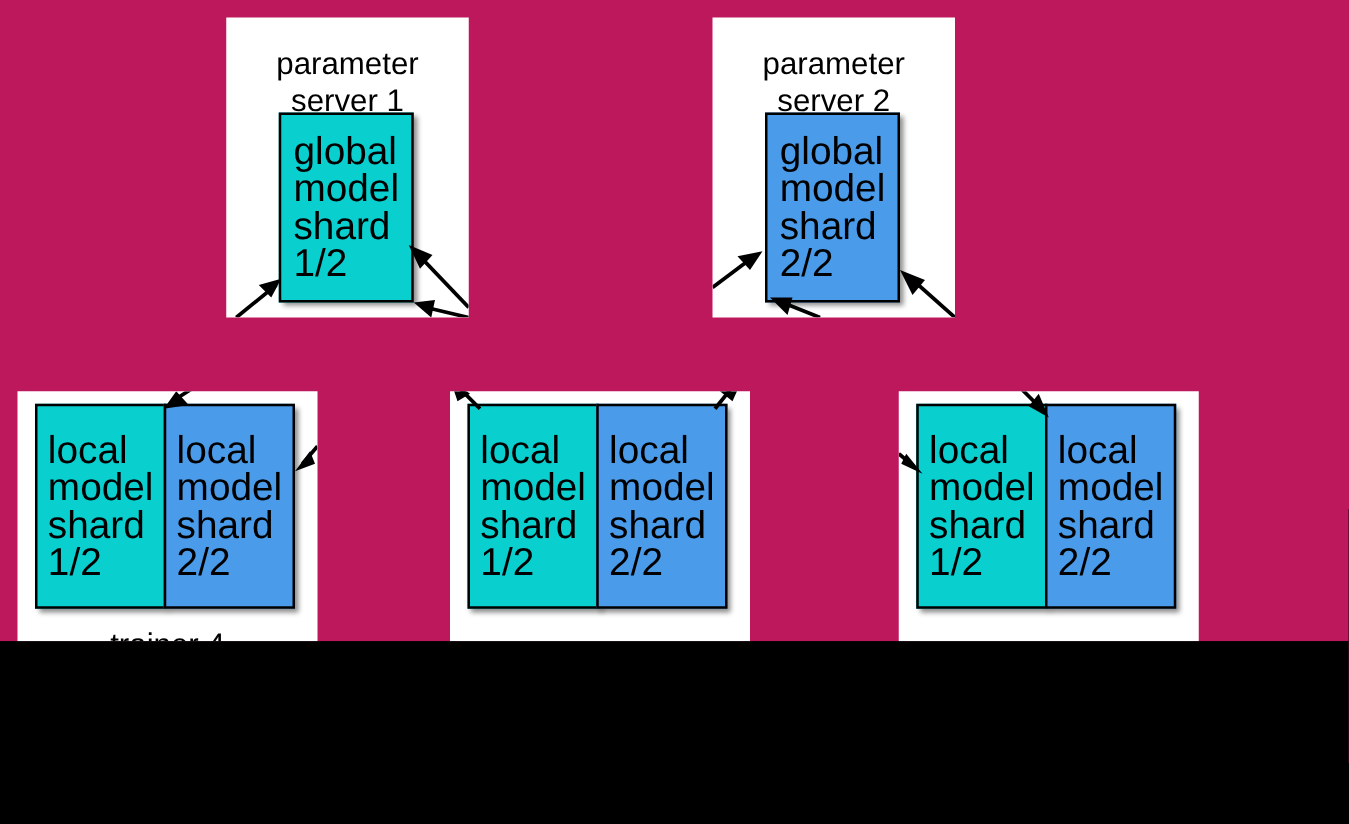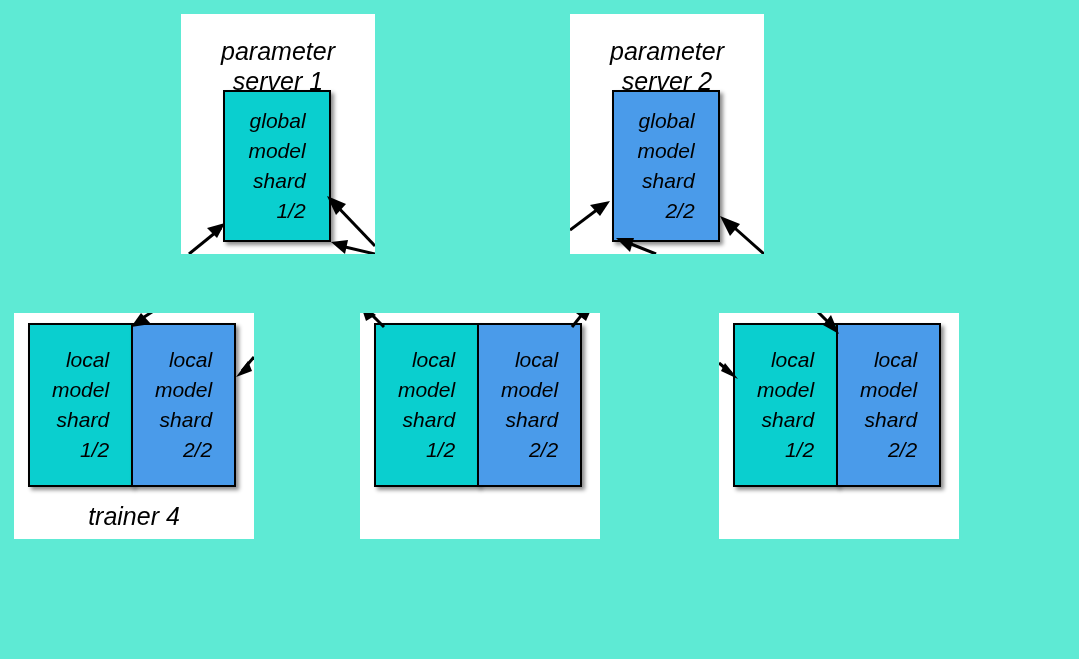--- a/index.html
+++ b/index.html
@@ -4,25 +4,24 @@
 <title>Parameter Server Sharded Training Diagram</title>
 <style>
   html, body {
     margin: 0;
     padding: 0;
     background: #000000;
   }
   #canvas {
     position: relative;
     width: 1079px;
-    height: 659px;
-    background: #5eead4;
+    height: 513px;
+    background: #be185d;
     overflow: hidden;
     font-family: "Liberation Sans", sans-serif;
-    font-style: italic;
   }
 
   
   .panel {
     position: absolute;
     background: #ffffff;
     overflow: hidden;
   }
 
   .panel-title {
@@ -36,23 +35,23 @@
     white-space: pre-line;
     letter-spacing: 0px;
   }
 
   
   .shard {
     position: absolute;
     border: 2px solid #000000;
     box-sizing: border-box;
     color: #000000;
-    font-size: 21px;
+    font-size: 31px;
     line-height: 30px;
-    text-align: right;
+    text-align: left;
     display: flex;
     align-items: center;
     justify-content: center;
     white-space: pre-line;
     box-shadow: 3px 3px 4px rgba(0,0,0,0.45);
   }
   .shard-teal { background: #0ACFCF; }
   .shard-blue { background: #4A9BEA; }
 
   

